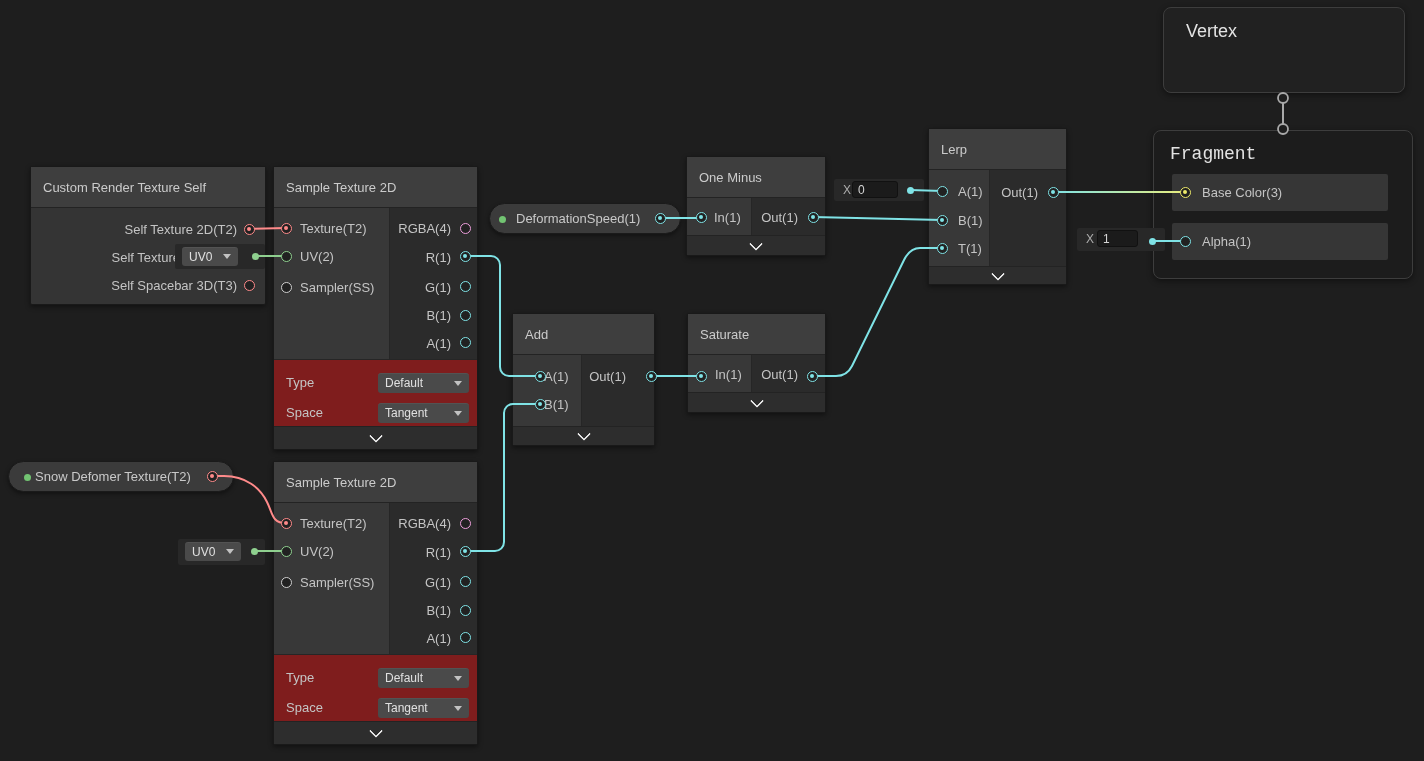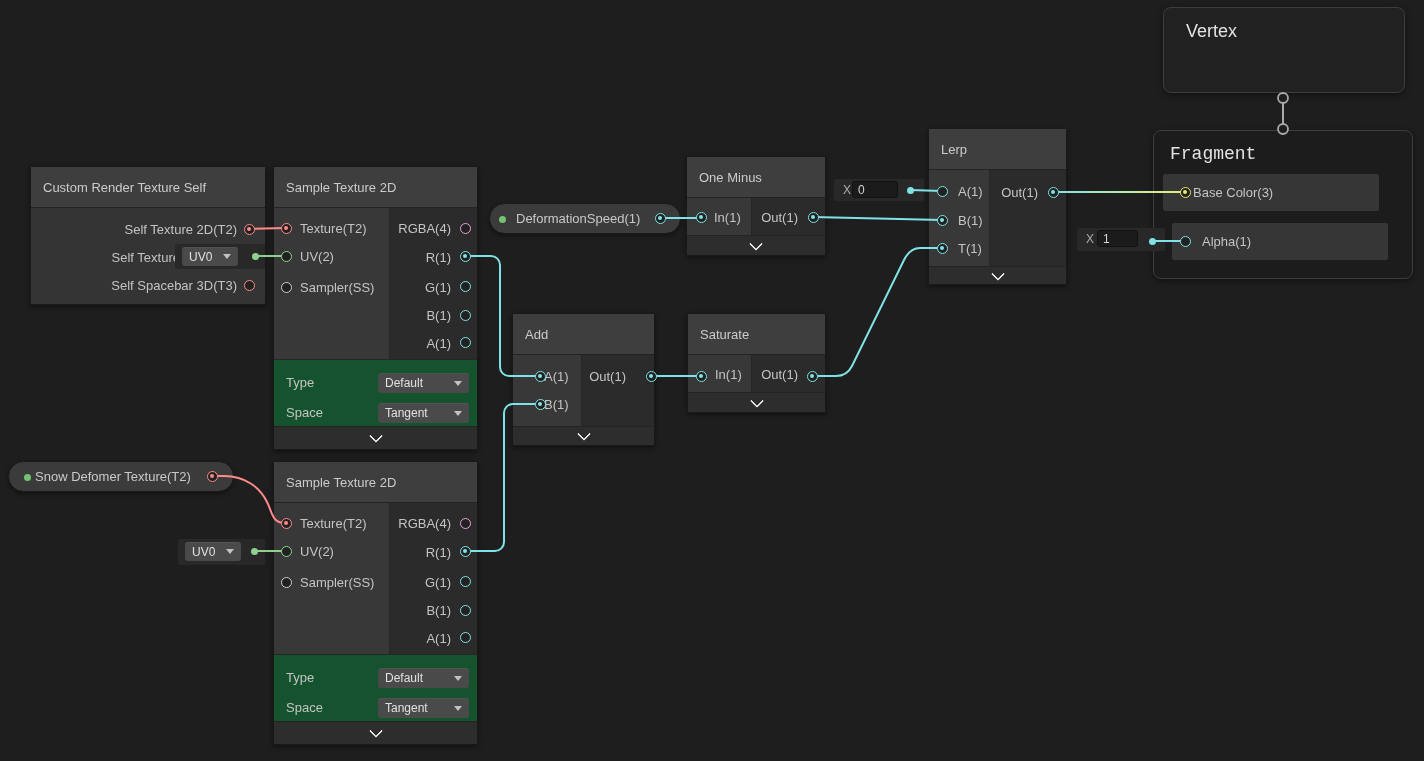--- a/index.html
+++ b/index.html
@@ -13,21 +13,21 @@
   .node{
     position:absolute;background:#2B2B2B;border:1px solid #191919;border-radius:2px;
     box-shadow:0 2px 5px rgba(0,0,0,.45);box-sizing:border-box;z-index:1;text-decoration:underline;
   }
   .node-title{
     position:absolute;left:0;top:0;right:0;height:41px;background:#3E3E3E;
     border-bottom:1px solid #232323;display:flex;align-items:center;padding:0 12px;
     font-size:13px;color:#CBCBCB;box-sizing:border-box;
   }
   .in-cell{position:absolute;background:#383838;border-right:1px solid #262626;}
-  .controls{position:absolute;left:0;right:0;background:#14532d;border-top:1px solid #262626;}
+  .controls{position:absolute;left:0;right:0;background:#7f1d1d;border-top:1px solid #262626;}
   .chevbar{
     position:absolute;left:0;right:0;bottom:0;background:#2D2D2D;border-top:1px solid #232323;
     display:flex;align-items:center;justify-content:center;
   }
   .chev{width:8px;height:8px;border-right:2px solid #E9E9E9;border-bottom:2px solid #E9E9E9;
     transform:rotate(45deg);margin-top:-4px;border-radius:1px;}
   .plabel{position:absolute;font-size:13px;color:#C4C4C4;white-space:nowrap;}
   .plabel.r{text-align:right;}
   
   .port{
@@ -200,21 +200,21 @@
       <span class="chev"></span>
     </div>
   </div>
 
   <div class="ctx" style="left:1163px;top:7px;width:242px;height:86px;background:#212121;">
     <span class="ctx-title" style="left:22px;top:13px;">Vertex</span>
   </div>
 
   <div class="ctx" style="left:1153px;top:130px;width:260px;height:149px;background:#1C1C1C;">
     <span class="ctx-title" style="left:16px;top:13px;font-family:Liberation Mono, monospace;">Fragment</span>
-    <div class="ctx-block" style="left:9px;top:43px;width:216px;height:37px;text-align:right;">
+    <div class="ctx-block" style="left:18px;top:43px;width:216px;height:37px;text-align:right;">
       <span class="plabel">Base Color(3)</span>
     </div>
     <div class="ctx-block" style="left:18px;top:92px;width:216px;height:37px;">
       <span class="plabel">Alpha(1)</span>
     </div>
   </div>
 
   <div class="pill" style="left:8px;top:461px;width:226px;">
     <span class="dot" style="left:15px;top:12px;width:7px;height:7px;background:#72C472;position:absolute;"></span>
     <span class="pill-label" style="margin-left:26px;">Snow Defomer Texture(T2)</span>

